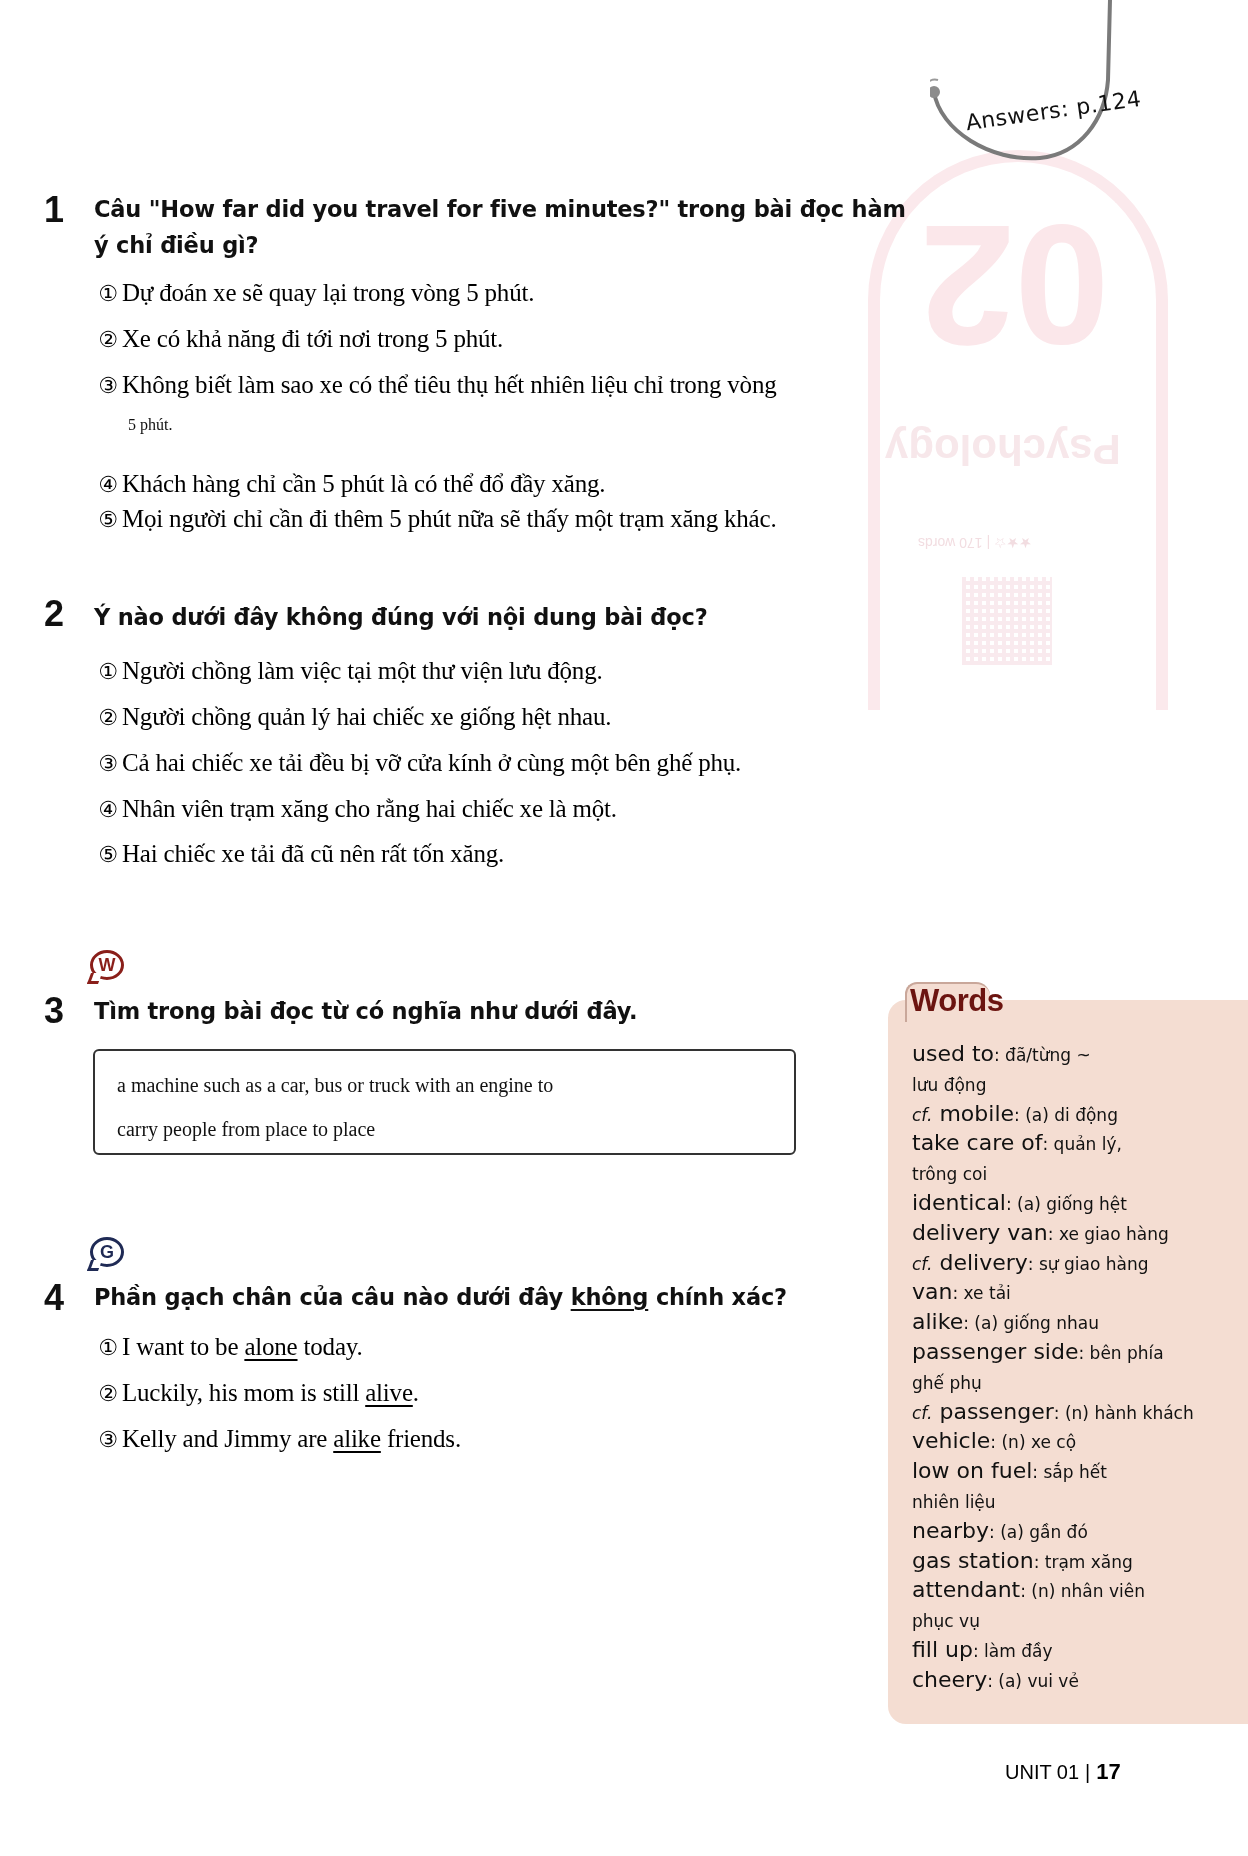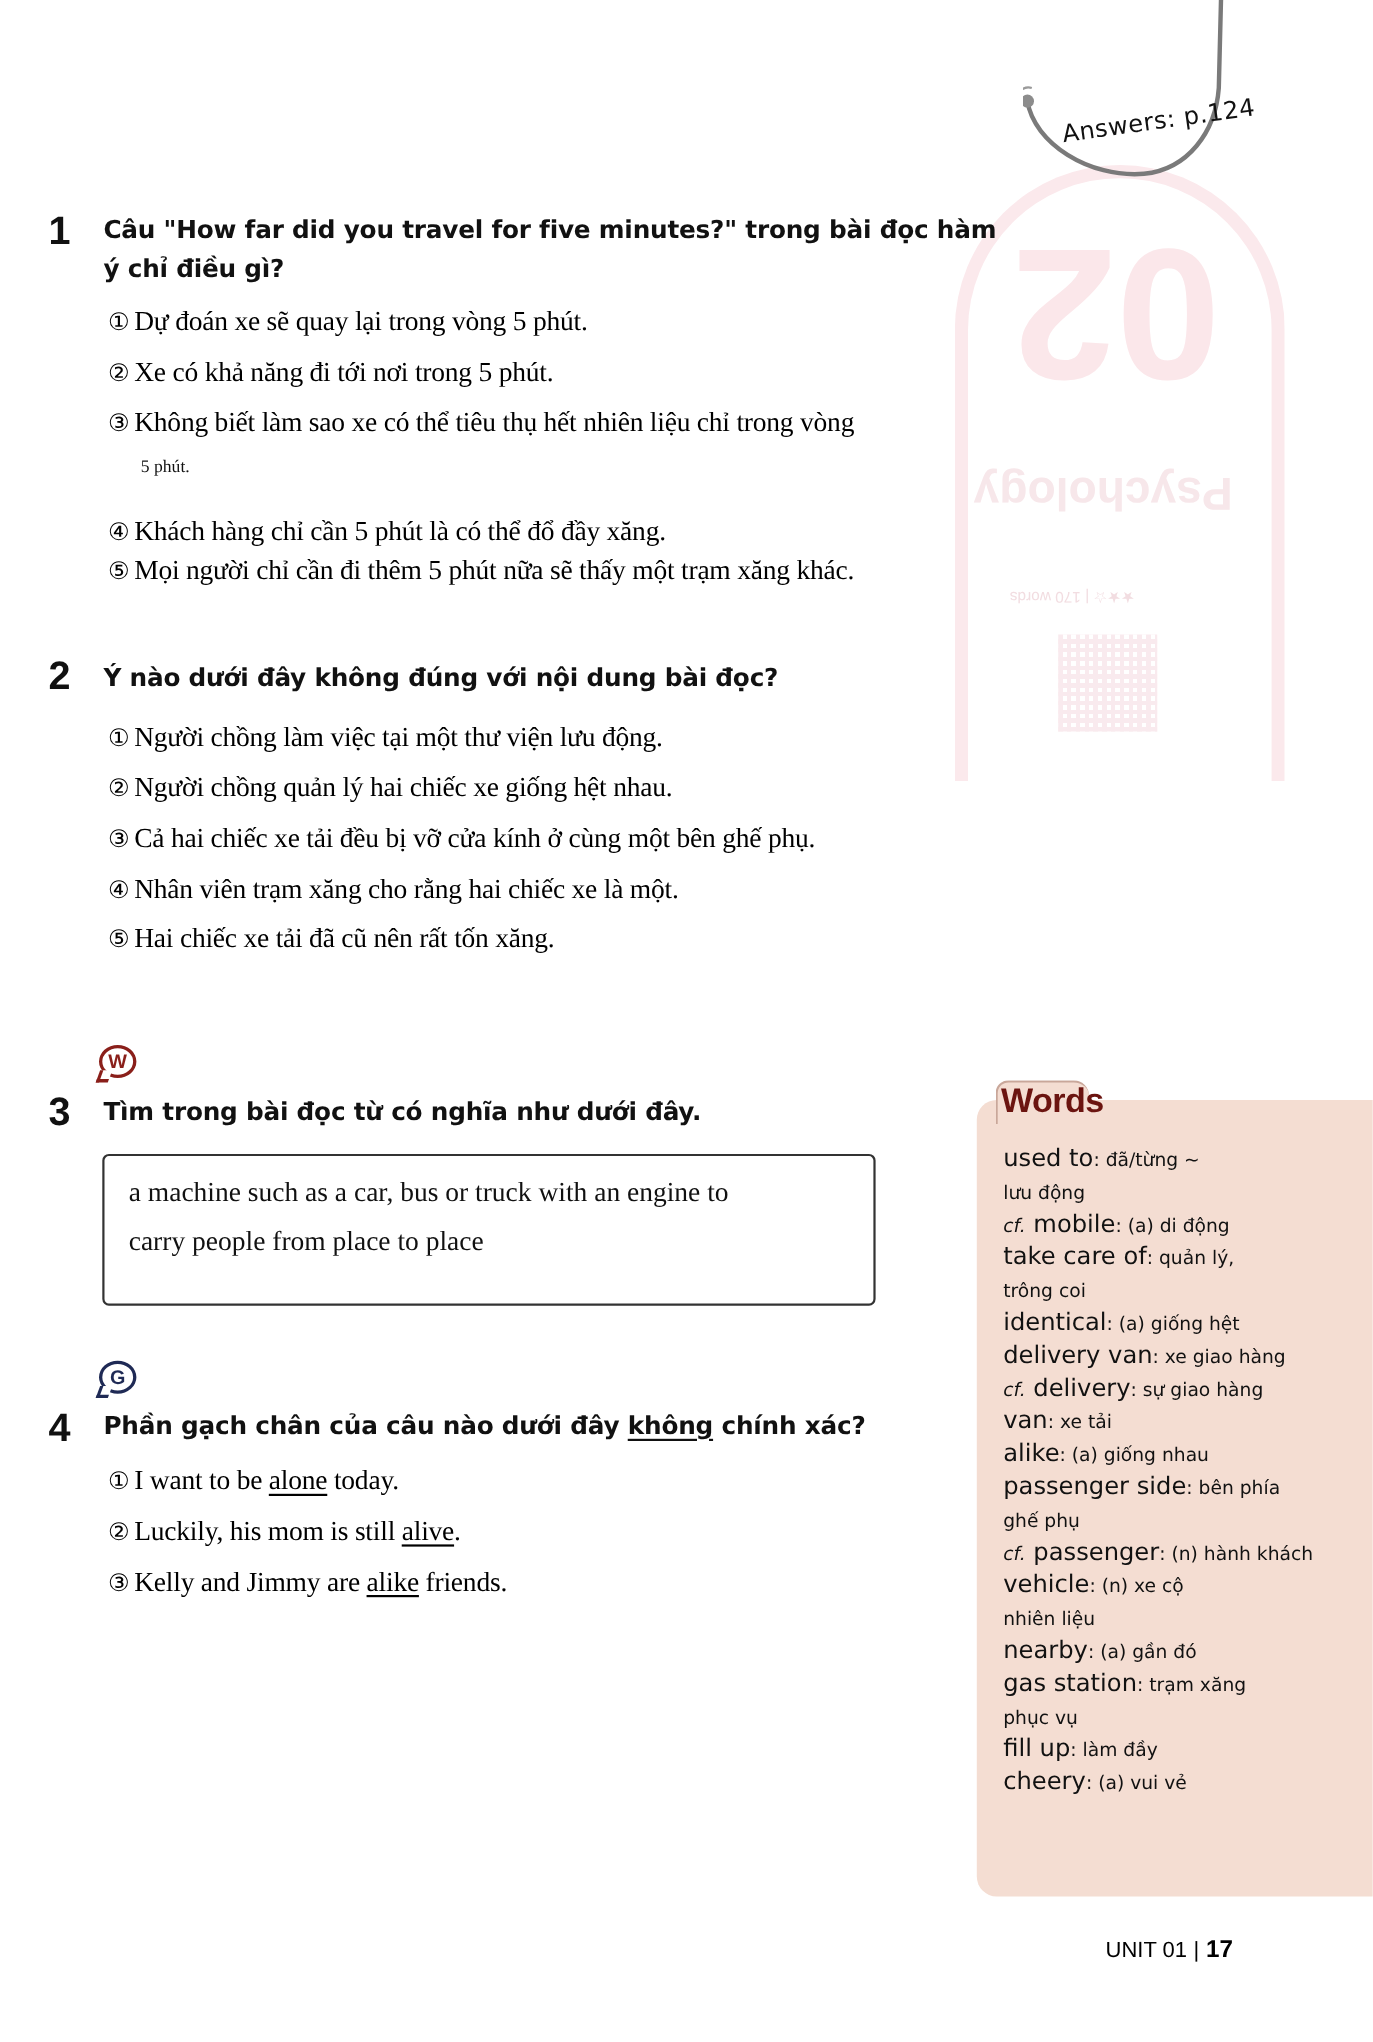--- a/index.html
+++ b/index.html
@@ -26,21 +26,21 @@
     .opt { position: absolute; left: 94px; font-family: "Liberation Serif", serif; font-size: 25px; line-height: 40px; color: #000000; white-space: nowrap; letter-spacing: -0.2px; text-align: center; }
     .opt .mark { display: inline-block; width: 28px; font-family: "DejaVu Sans", sans-serif; font-size: 22px; }
     .opt-cont { position: absolute; left: 128px; font-family: "Liberation Serif", serif; font-size: 16px; line-height: 40px; color: #111; }
     .ul { text-decoration: underline; text-underline-offset: 4px; text-decoration-thickness: 1.5px; }
 
     .badge { position: absolute; left: 90px; width: 34px; height: 30px; border: 3px solid; border-radius: 50%; font-family: "Liberation Sans", sans-serif; font-weight: bold; font-size: 18px; line-height: 24px; text-align: center; }
     .badge::after { content: ""; position: absolute; left: -4px; bottom: -7px; width: 8px; height: 8px; border-left: 3px solid; border-bottom: 3px solid; border-color: inherit; transform: skewX(-20deg); background: #fff; }
     .badge-w { color: #8a1f1a; border-color: #8a1f1a; }
     .badge-g { color: #1f2a55; border-color: #1f2a55; }
 
-    .def-box { position: absolute; left: 93px; top: 1049px; width: 703px; height: 138px; border: 2px solid #333; border-radius: 6px; padding: 12px 22px; font-family: "Liberation Serif", serif; font-size: 25px; line-height: 44px; color: #111; }
+    .def-box { position: absolute; left: 93px; top: 1049px; width: 703px; height: 106px; border: 2px solid #333; border-radius: 6px; padding: 12px 22px; font-family: "Liberation Serif", serif; font-size: 20px; line-height: 44px; color: #111; }
 
     
     .words-panel { position: absolute; left: 888px; top: 1000px; width: 360px; height: 724px; background: #f4ddd2; border-radius: 18px 0 0 18px; }
     .words-tab { position: absolute; left: 905px; top: 982px; width: 85px; height: 40px; background: #f4ddd2; border-radius: 12px 14px 0 0; border-top: 2px solid #c9a79a; border-left: 2px solid #c9a79a; }
     .words-title { position: absolute; left: 910px; top: 983px; font-family: "Liberation Sans", sans-serif; font-weight: bold; font-size: 31px; color: #6b1410; letter-spacing: -0.5px; }
     .words-list { position: absolute; left: 912px; top: 1040px; width: 330px; font-family: "DejaVu Sans", sans-serif; font-size: 17px; line-height: 28.8px; color: #111; }
     .words-list .w-line { white-space: nowrap; }
     .words-list b { font-weight: normal; font-size: 22px; }
     .words-list i { font-style: italic; }
 
@@ -124,23 +124,25 @@
     <div class="w-line"><i></i><b></b><span>trông coi</span></div>
     <div class="w-line"><i></i><b>identical</b><span>: (a) giống hệt</span></div>
     <div class="w-line"><i></i><b>delivery van</b><span>: xe giao hàng</span></div>
     <div class="w-line"><i>cf.</i><b> delivery</b><span>: sự giao hàng</span></div>
     <div class="w-line"><i></i><b>van</b><span>: xe tải</span></div>
     <div class="w-line"><i></i><b>alike</b><span>: (a) giống nhau</span></div>
     <div class="w-line"><i></i><b>passenger side</b><span>: bên phía</span></div>
     <div class="w-line"><i></i><b></b><span>ghế phụ</span></div>
     <div class="w-line"><i>cf.</i><b> passenger</b><span>: (n) hành khách</span></div>
     <div class="w-line"><i></i><b>vehicle</b><span>: (n) xe cộ</span></div>
+    <div class="w-line"><i></i><b>low on fuel</b><span>: sắp hết</span></div>
     <div class="w-line"><i></i><b></b><span>nhiên liệu</span></div>
     <div class="w-line"><i></i><b>nearby</b><span>: (a) gần đó</span></div>
     <div class="w-line"><i></i><b>gas station</b><span>: trạm xăng</span></div>
+    <div class="w-line"><i></i><b>attendant</b><span>: (n) nhân viên</span></div>
     <div class="w-line"><i></i><b></b><span>phục vụ</span></div>
     <div class="w-line"><i></i><b>fill up</b><span>: làm đầy</span></div>
     <div class="w-line"><i></i><b>cheery</b><span>: (a) vui vẻ</span></div>
   </div>
 </aside>
 
 <div class="footer">
   <span>UNIT 01</span><span class="sep">|</span><span class="pg">17</span>
 </div>
 

